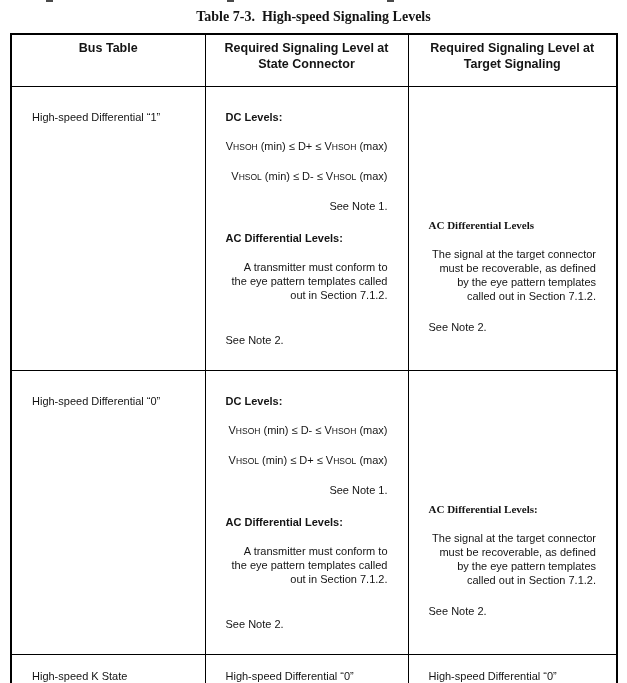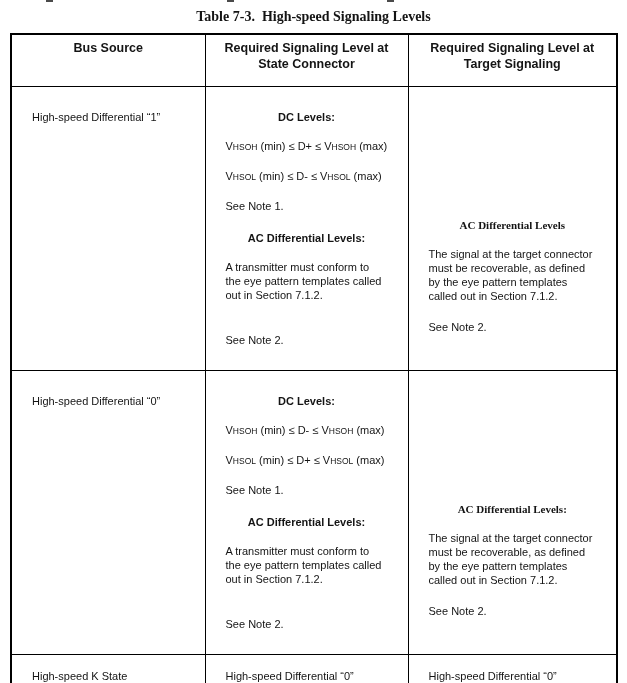--- a/index.html
+++ b/index.html
@@ -28,24 +28,24 @@
     height: 52px; padding: 5px 2px 0; text-align: center;
     font-size: 12.5px; line-height: 16px; font-weight: bold;
   }
   .hline { white-space: nowrap; }
   .sig td { font-size: 11px; line-height: 14px; padding: 11px 8px; }
   tr.r-big1 { height: 262px; }
   tr.r-big2 { height: 265px; }
   tr.r-small { height: 30px; }
   tr.r-small td { vertical-align: middle; padding: 2px 8px; }
   p { margin: 12px; }
-  .b { font-weight: bold; text-align: center; }
+  .b { font-weight: bold; }
   .line, .formula { white-space: nowrap; }
   .sc { font-size: 8.5px; }
-  .mt15 { margin-top: 15px; }
+  .mt15 { margin-top: 15px; text-align: right; }
   .mt17 { margin-top: 17px; }
   .mt18 { margin-top: 18px; }
   .mt31 { margin-top: 31px; }
   .mt120 { margin-top: 120px; font-family: Liberation Serif, serif; }
 </style>
 </head>
 <body>
 
 <div class="page">
 
@@ -57,21 +57,21 @@
 
   <table class="sig">
     <colgroup>
       <col style="width:194px">
       <col style="width:203px">
       <col style="width:209px">
     </colgroup>
     <thead>
       <tr>
         <th>
-          <div class="hline">Bus Source</div>
+          <div class="hline">Bus Table</div>
         </th>
         <th>
           <div class="hline">Required Signaling Level at</div>
           <div class="hline">State Connector</div>
         </th>
         <th>
           <div class="hline">Required Signaling Level at</div>
           <div class="hline">Target Signaling</div>
         </th>
       </tr>

